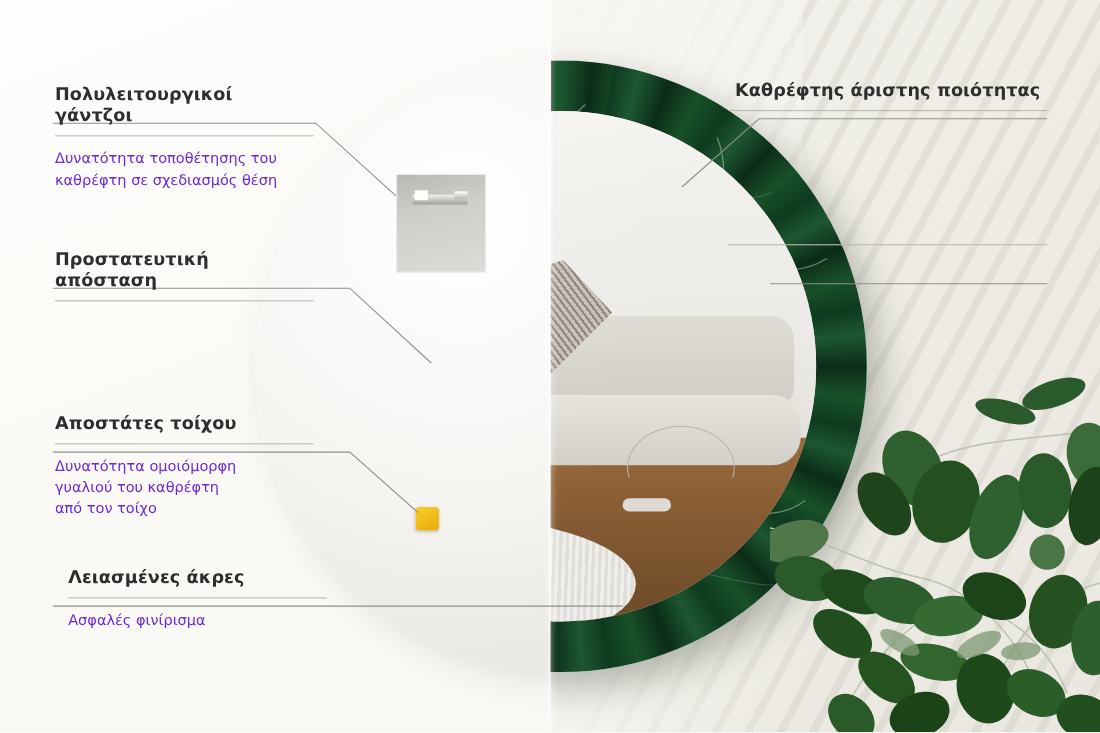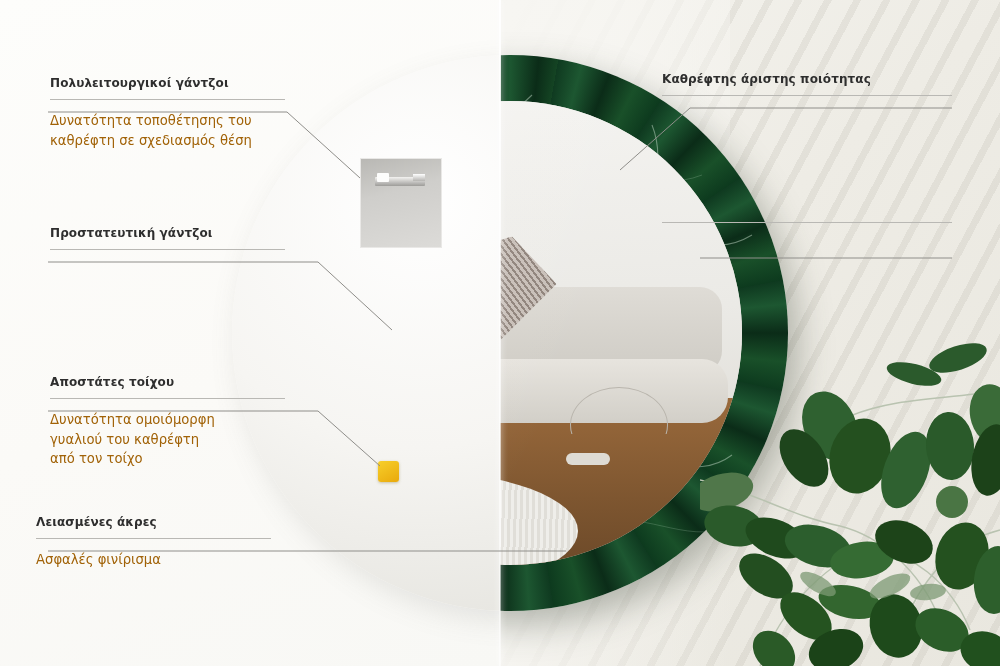--- a/index.html
+++ b/index.html
@@ -101,29 +101,29 @@
     background:linear-gradient(150deg,#f7cf2a,#e9a90c);
     box-shadow:0 1px 3px rgba(120,100,20,.35);
   }
 
   
   .leaders{position:absolute;left:0;top:0;width:1000px;height:666px;pointer-events:none;}
 
   
   .callout{position:absolute;}
   .callout h3{
-    margin:0 0 9px 0;font-size:12px;font-weight:700;color:#2e2e2e;
+    margin:0 0 9px 0;font-size:16px;font-weight:700;color:#2e2e2e;
     letter-spacing:.1px;line-height:1.2;
   }
   .callout .rule{height:1px;background:#b9b8b4;margin-bottom:11px;}
   .callout p{
-    margin:0;font-size:13.2px;line-height:1.45;color:#a16207;font-weight:400;
+    margin:0;font-size:13.2px;line-height:1.45;color:#6d28d9;font-weight:400;
   }
   .left-callout{text-align:left;}
-  .right-callout{text-align:left;}
+  .right-callout{text-align:center;}
 
   
   .plant{position:absolute;left:700px;top:330px;width:300px;height:336px;overflow:hidden;}
 </style>
 </head>
 <body>
 
 <div id="stage">
 
   <div class="bg-left"></div>
@@ -254,35 +254,35 @@
   <div class="callout left-callout" style="left:50px;top:76px;width:235px;">
     <h3>Πολυλειτουργικοί γάντζοι</h3>
     <div class="rule"></div>
     <p>
       <span>Δυνατότητα τοποθέτησης του</span><br>
       <span>καθρέφτη σε σχεδιασμός θέση</span>
     </p>
   </div>
 
   <div class="callout left-callout" style="left:50px;top:226px;width:235px;">
-    <h3>Προστατευτική γάντζοι</h3>
+    <h3>Προστατευτική απόσταση</h3>
     <div class="rule"></div>
   </div>
 
   <div class="callout left-callout" style="left:50px;top:375px;width:235px;">
     <h3>Αποστάτες τοίχου</h3>
     <div class="rule"></div>
     <p>
       <span>Δυνατότητα ομοιόμορφη</span><br>
       <span>γυαλιού του καθρέφτη</span><br>
       <span>από τον τοίχο</span>
     </p>
   </div>
 
-  <div class="callout left-callout" style="left:36px;top:515px;width:235px;">
+  <div class="callout left-callout" style="left:62px;top:515px;width:235px;">
     <h3>Λειασμένες άκρες</h3>
     <div class="rule"></div>
     <p>
       <span>Ασφαλές φινίρισμα</span>
     </p>
   </div>
 
   <div class="callout right-callout" style="left:662px;top:72px;width:290px;">
     <h3>Καθρέφτης άριστης ποιότητας</h3>
     <div class="rule"></div>

